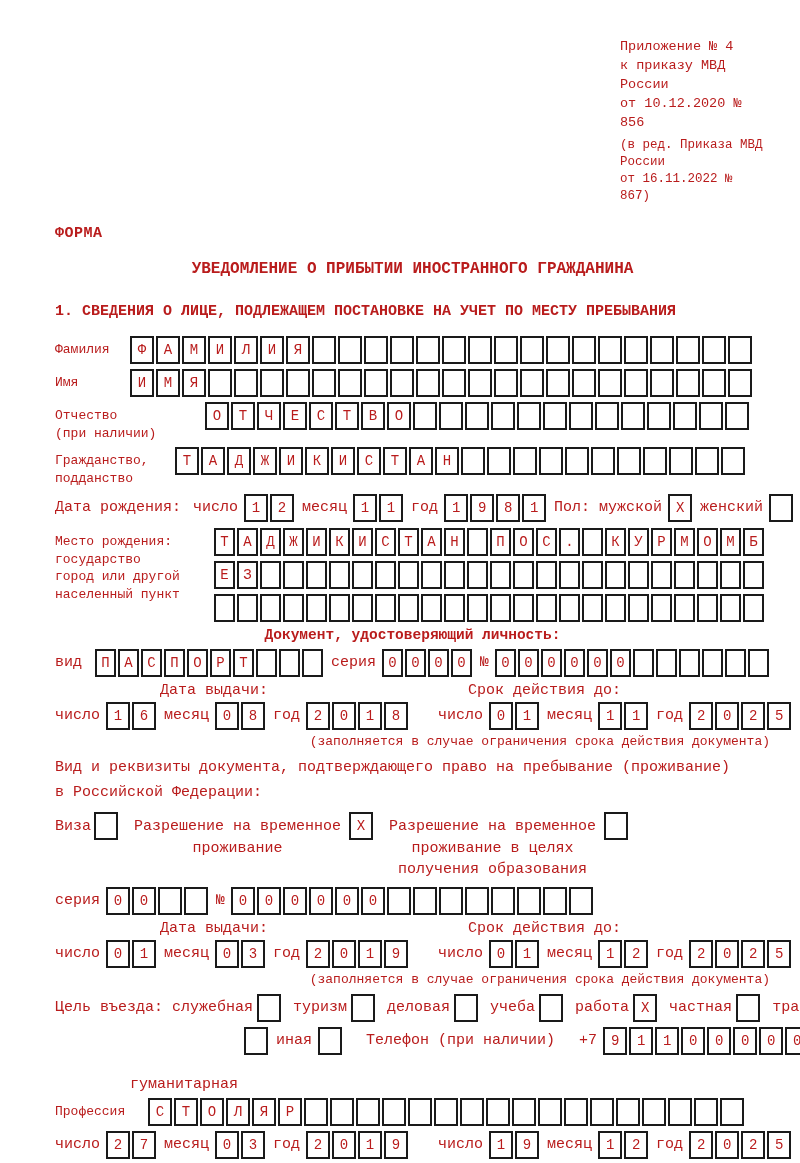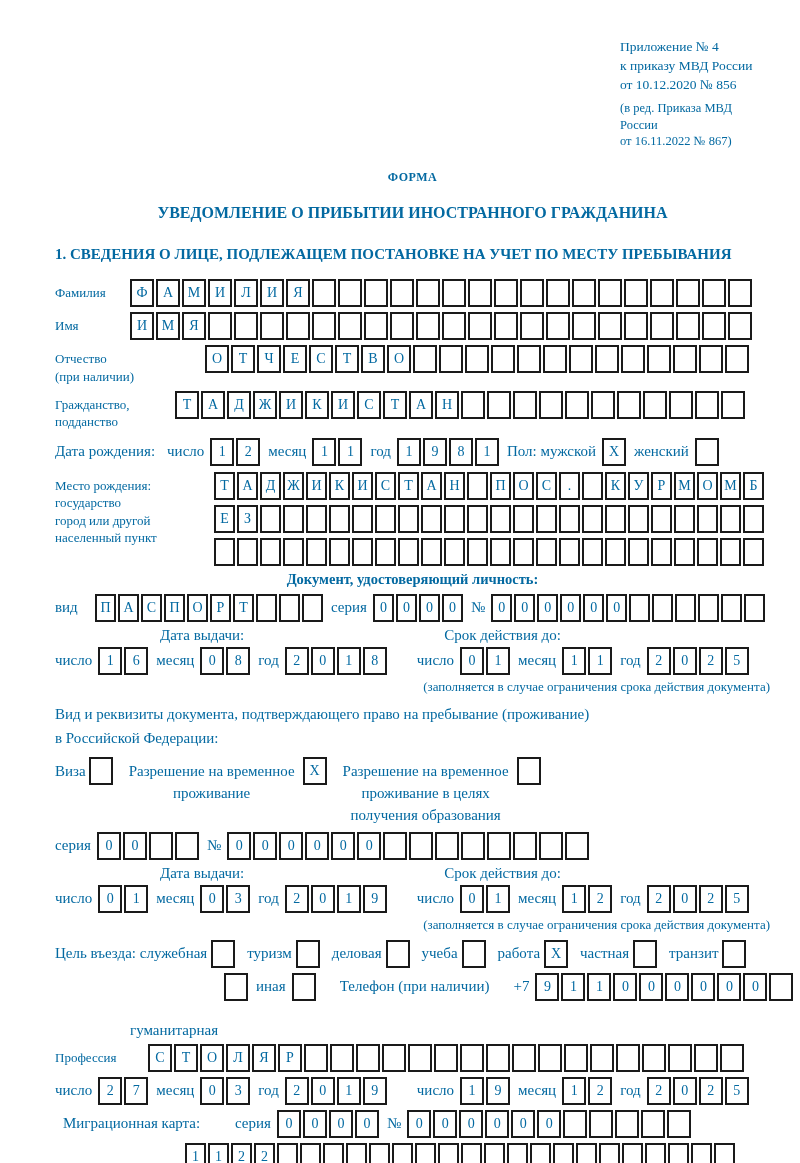--- a/index.html
+++ b/index.html
@@ -1,23 +1,23 @@
 <!DOCTYPE html>
 <html><head>
 <meta charset="utf-8">
 <style>
   html,body{margin:0;padding:0;background:#fff;}
   .page{
-    width:800px;height:1163px;box-sizing:border-box;background:#fff;color:#0369a1;
-    font-family:Liberation Serif, serif;font-size:15px;
+    width:800px;height:1163px;box-sizing:border-box;background:#fff;color:#b91c1c;
+    font-family:Liberation Mono, monospace;font-size:15px;
     padding:38px 30px 16px 55px;overflow:hidden;position:relative;
   }
   .appendix{margin-left:565px;font-size:13.5px;line-height:1.4;}
   .amend{font-size:12.5px;line-height:1.35;margin-top:5px;}
-  .forma{text-align:center;font-weight:bold;font-size:12px;margin-top:20px;letter-spacing:.5px;}
+  .forma{text-align:left;font-weight:bold;font-size:15px;margin-top:20px;letter-spacing:.5px;}
   .title{text-align:center;font-weight:bold;font-size:16px;line-height:1.45;margin-top:16px;}
   .blank{display:inline-block;width:55px;border-bottom:2px solid #333;margin-left:10px;}
   .sec-h{font-weight:bold;font-size:15px;margin-top:22px;margin-bottom:16px;}
   .frow{display:flex;align-items:flex-start;margin-bottom:5px;}
   .flabel{font-size:13px;line-height:1.35;padding-top:5px;flex:none;}
   .w45{width:45px;}.w75{width:75px;}.w93{width:93px;}.w120{width:120px;}
   .w130{width:130px;}.w150{width:150px;}
   .strip{display:flex;flex:none;}
   .box{
     width:20px;height:24px;border:2px solid #1a1a1a;margin-right:2px;background:#fff;

